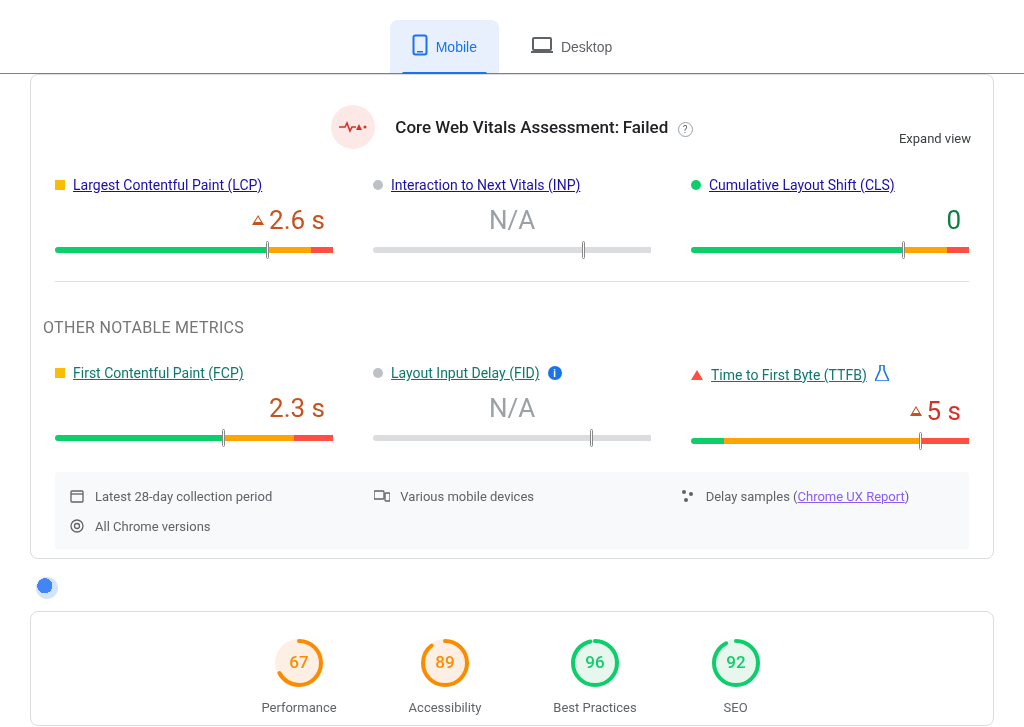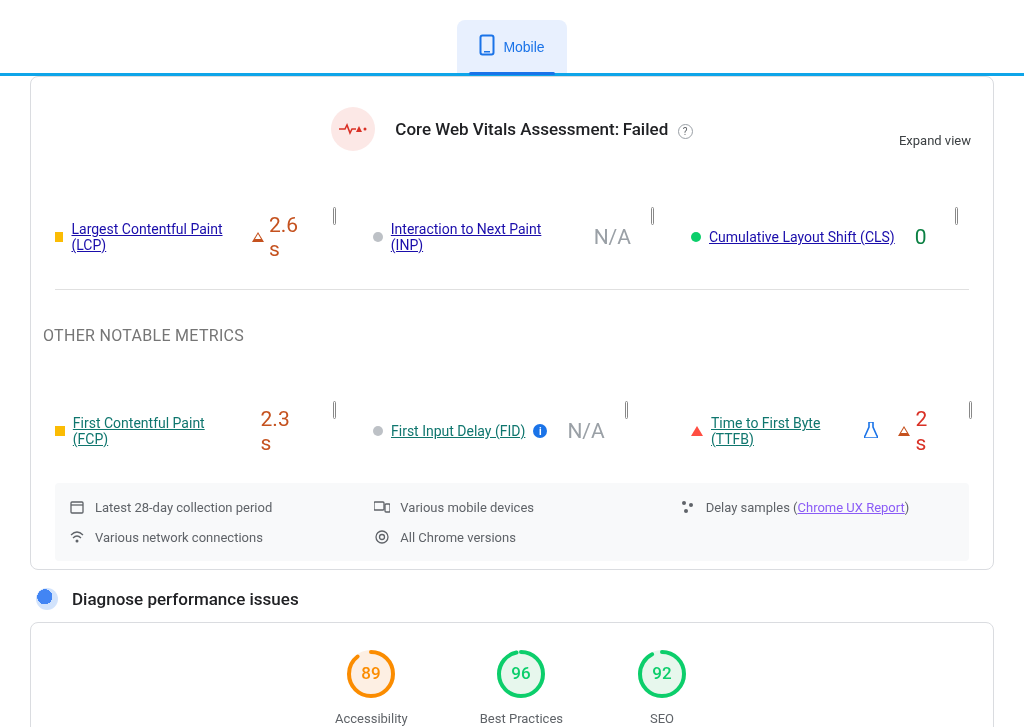--- a/index.html
+++ b/index.html
@@ -11,21 +11,21 @@
   }
   .container {
     width: 1024px;
     margin: 0 auto;
     padding: 20px 0 0 0;
   }
   .tabs {
     display: flex;
     justify-content: center;
     gap: 10px;
-    border-bottom: 3px solid #0ea5e9;
+    border-bottom: 1px solid #0ea5e9;
     margin-bottom: 0;
   }
   .tab {
     display: flex;
     align-items: center;
     gap: 8px;
     padding: 14px 22px;
     font-weight: 500;
     color: #5f6368;
     cursor: pointer;
@@ -98,22 +98,22 @@
     cursor: pointer;
   }
   .metrics-grid {
     display: grid;
     grid-template-columns: repeat(3, 1fr);
     gap: 40px;
     margin-top: 28px;
   }
   .metric {
     display: flex;
-    gap: 20px;
-    margin-top: 34px;
+    flex-direction: column;
+    gap: 12px;
   }
   .metric-header {
     display: flex;
     align-items: center;
     gap: 8px;
     font-size: 14px;
   }
   .status-dot {
     width: 10px;
     height: 10px;
@@ -153,21 +153,21 @@
   .beaker {
     color: #1a73e8;
     font-size: 14px;
     font-weight: bold;
   }
   .metric-value-row {
     display: flex;
     justify-content: flex-end;
     align-items: center;
     gap: 5px;
-    font-size: 21px;
+    font-size: 26px;
     padding-right: 8px;
   }
   .value-warn { color: #c5521f; }
   .value-gray { color: #9aa0a6; }
   .value-green { color: #0b8043; }
   .value-red { color: #d93025; }
   .warn-tri {
     width: 0; height: 0;
     border-left: 6px solid transparent;
     border-right: 6px solid transparent;
@@ -294,20 +294,29 @@
   <div class="tabs">
     <button class="tab active">
       <span>
         <svg width="16" height="22" viewBox="0 0 16 22" fill="none">
             <rect x="1.5" y="1.5" width="13" height="19" rx="2" stroke="#1a73e8" stroke-width="2"></rect>
             <rect x="5" y="17" width="6" height="1.5" fill="#1a73e8"></rect>
           </svg>
       </span>
       <span>Mobile</span>
     </button>
+    <button class="tab">
+      <span>
+        <svg width="22" height="18" viewBox="0 0 22 18" fill="none">
+            <rect x="2" y="2" width="18" height="12" rx="1" stroke="#5f6368" stroke-width="2"></rect>
+            <rect x="0" y="15" width="22" height="2" fill="#5f6368"></rect>
+          </svg>
+      </span>
+      <span>Desktop</span>
+    </button>
   </div>
 
   <div class="card">
 
     <div class="assessment-row">
       <div class="pulse-badge">
         <svg width="28" height="14" viewBox="0 0 28 14">
             <polyline points="0,7 6,7 8,3 11,11 13,7 17,7" fill="none" stroke="#d93025" stroke-width="1.6"></polyline>
             <polygon points="20,4 23,10 17,10" fill="#d93025"></polygon>
             <circle cx="26" cy="7" r="1.5" fill="#d93025"></circle>
@@ -337,21 +346,21 @@
           <div class="seg g" style="flex:76"></div>
           <div class="seg o" style="flex:16"></div>
           <div class="seg r" style="flex:8"></div>
           <div class="marker" style="left:76%"></div>
         </div>
       </div>
 
       <div class="metric">
         <div class="metric-header">
           <span class="status-dot dot-gray"></span>
-          <span class="metric-title">Interaction to Next Paint (INP)</span>
+          <span class="metric-title">Interaction to Next Vitals (INP)</span>
         </div>
         <div class="metric-value-row center">
           <span class="value-gray">N/A</span>
         </div>
         <div class="bar">
           <div class="seg gray" style="flex:1"></div>
           <div class="marker" style="left:75%"></div>
         </div>
       </div>
 
@@ -391,21 +400,21 @@
           <div class="seg g" style="flex:60"></div>
           <div class="seg o" style="flex:26"></div>
           <div class="seg r" style="flex:14"></div>
           <div class="marker" style="left:60%"></div>
         </div>
       </div>
 
       <div class="metric">
         <div class="metric-header">
           <span class="status-dot dot-gray"></span>
-          <span class="metric-title-dark">First Input Delay (FID)</span>
+          <span class="metric-title-dark">Layout Input Delay (FID)</span>
           <span class="info-icon">i</span>
         </div>
         <div class="metric-value-row center">
           <span class="value-gray">N/A</span>
         </div>
         <div class="bar">
           <div class="seg gray" style="flex:1"></div>
           <div class="marker" style="left:78%"></div>
         </div>
       </div>
@@ -415,21 +424,21 @@
           <span class="dot-tri-red"></span>
           <span class="metric-title-dark">Time to First Byte (TTFB)</span>
           <span class="beaker">
             <svg width="14" height="16" viewBox="0 0 14 16" fill="none">
                 <path d="M5 0 h4 v5 l4 9 a1 1 0 0 1 -1 2 H2 a1 1 0 0 1 -1 -2 l4 -9 Z" stroke="#1a73e8" stroke-width="1.6" fill="none"></path>
               </svg>
           </span>
         </div>
         <div class="metric-value-row">
           <span class="warn-tri"></span>
-          <span class="value-red">2 s</span>
+          <span class="value-red">5 s</span>
         </div>
         <div class="bar">
           <div class="seg g" style="flex:12"></div>
           <div class="seg o" style="flex:70"></div>
           <div class="seg r" style="flex:18"></div>
           <div class="marker" style="left:82%"></div>
         </div>
       </div>
 
     </div>
@@ -461,48 +470,45 @@
               <circle cx="5" cy="11" r="2" fill="#5f6368"></circle>
             </svg>
         </span>
         <span>
           <span>Delay samples</span>
           (<a href="#">Chrome UX Report</a>)
         </span>
       </div>
       <div class="footer-item">
         <span class="footer-icon">
-          <svg width="16" height="12" viewBox="0 0 16 12">
-              <path d="M2 4 Q8 -2 14 4" fill="none" stroke="#5f6368" stroke-width="1.3"></path>
-              <path d="M4 7 Q8 3 12 7" fill="none" stroke="#5f6368" stroke-width="1.3"></path>
-              <circle cx="8" cy="10" r="1.5" fill="#5f6368"></circle>
-            </svg>
-        </span>
-        <span>Various network connections</span>
-      </div>
-      <div class="footer-item">
-        <span class="footer-icon">
           <svg width="14" height="14" viewBox="0 0 14 14">
               <circle cx="7" cy="7" r="6" fill="none" stroke="#5f6368" stroke-width="1.3"></circle>
               <circle cx="7" cy="7" r="2.5" fill="none" stroke="#5f6368" stroke-width="1.3"></circle>
             </svg>
         </span>
         <span>All Chrome versions</span>
       </div>
     </div>
 
   </div>
 
   <div class="diag-row">
     <div class="diag-dot"></div>
-    <div class="diag-title">Diagnose performance issues</div>
   </div>
 
   <div class="card" style="padding:20px 24px 10px 24px">
     <div class="gauges">
+      <div class="gauge">
+        <div class="gauge-circle"><svg width="54" height="54" viewBox="0 0 54 54">
+              <circle cx="27" cy="27" r="24" fill="#fdefe3"></circle>
+              <circle cx="27" cy="27" r="22" fill="none" stroke="#fb8c00" stroke-width="4" stroke-dasharray="138.23007675795088" stroke-dashoffset="45.61592533012379" transform="rotate(-90 27 27)" stroke-linecap="round"></circle>
+              <text x="27" y="32" text-anchor="middle" font-size="17" font-weight="500" fill="#fb8c00">67</text>
+            </svg></div>
+        <div class="gauge-label">Performance</div>
+      </div>
       <div class="gauge">
         <div class="gauge-circle"><svg width="54" height="54" viewBox="0 0 54 54">
               <circle cx="27" cy="27" r="24" fill="#fdefe3"></circle>
               <circle cx="27" cy="27" r="22" fill="none" stroke="#fb8c00" stroke-width="4" stroke-dasharray="138.23007675795088" stroke-dashoffset="15.205308443374594" transform="rotate(-90 27 27)" stroke-linecap="round"></circle>
               <text x="27" y="32" text-anchor="middle" font-size="17" font-weight="500" fill="#fb8c00">89</text>
             </svg></div>
         <div class="gauge-label">Accessibility</div>
       </div>
       <div class="gauge">
         <div class="gauge-circle"><svg width="54" height="54" viewBox="0 0 54 54">

